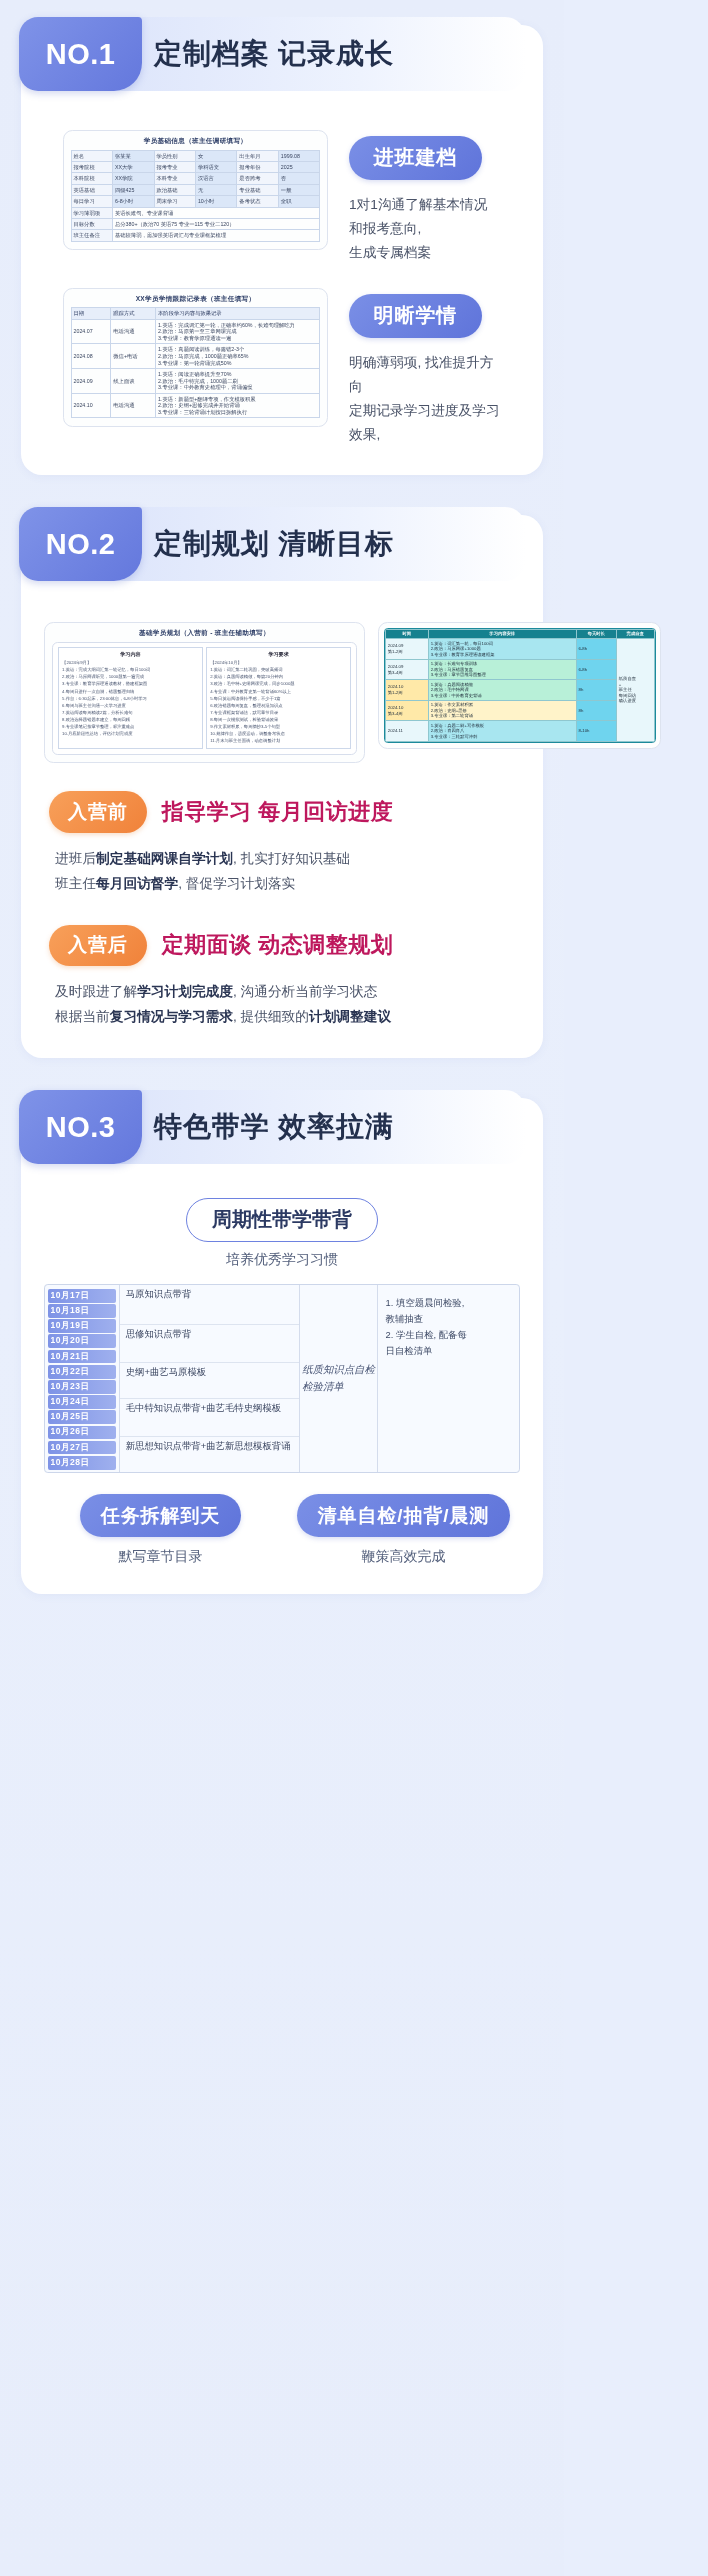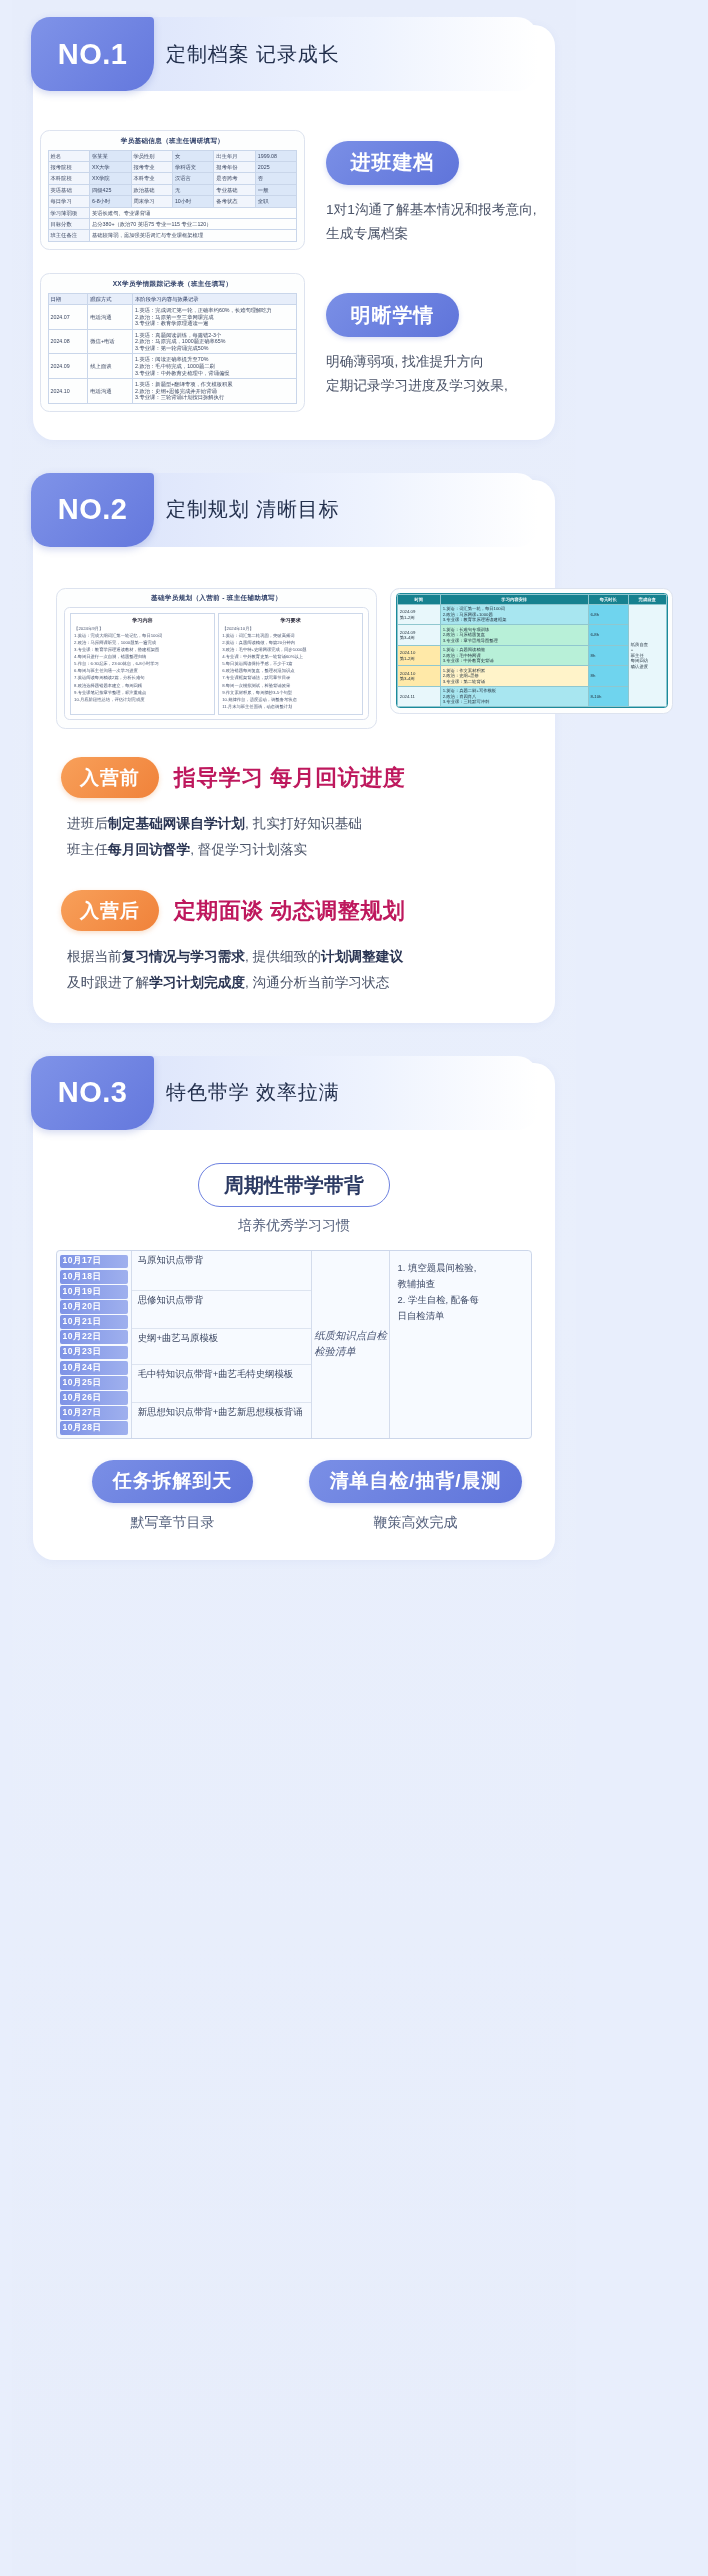--- a/index.html
+++ b/index.html
@@ -8,21 +8,20 @@
     background: #e8eefc;
     font-family: "Liberation Sans", sans-serif;
     color: #333;
     -webkit-font-smoothing: antialiased;
   }
   .page {
     width: 564px;
     min-height: 2576px;
     background: linear-gradient(180deg,#e7edfb 0%, #e9effc 50%, #e7edfb 100%);
     padding: 24.6px 21px 38px 21px;
-    margin-left: 12px;
   }
 
   
   .section {
     position: relative;
     background: #ffffff;
     border-radius: 21px;
     margin-bottom: 40px;
     padding: 0 0 28px 0;
     box-shadow: 0 1.9px 9.4px rgba(80,110,180,0.06);
@@ -58,31 +57,31 @@
     right: 17px;
     height: 74px;
     background: linear-gradient(90deg,#dde5fb 0%, #eef3fe 60%, #ffffff 100%);
     border-radius: 17px 21px 21px 0;
     display: flex;
     align-items: center;
     padding-left: 42px;
     z-index: 2;
   }
   .title-bar .t {
-    font-size: 20px;
-    font-weight: normal;
+    font-size: 28px;
+    font-weight: bold;
     color: #23304d;
     letter-spacing: 0.9px;
   }
 
   
   .s1-row {
     display: flex;
-    align-items: center;
-    padding: 0 7px;
+    align-items: flex-start;
+    padding: 0 42px;
     margin-top: 24.6px;
   }
   .s1-row.second { margin-top: 23px; }
   .shot {
     width: 265px;
     flex: 0 0 265px;
     border: 0.9px solid #dde3ef;
     border-radius: 9.4px;
     background: #fdfefe;
     overflow: hidden;
@@ -466,24 +465,24 @@
         <span>班主任</span><b>每月回访督学</b><span>, 督促学习计划落实</span>
       </div>
     </div>
 
     <div class="tagrow">
       <div class="tag-orange">入营后</div>
       <div class="tag-head">定期面谈 动态调整规划</div>
     </div>
     <div class="s2-desc">
       <div>
+        <span>及时跟进了解</span><b>学习计划完成度</b><span>, 沟通分析当前学习状态</span>
+      </div>
+      <div>
         <span>根据当前</span><b>复习情况与学习需求</b><span>, 提供细致的</span><b>计划调整建议</b>
-      </div>
-      <div>
-        <span>及时跟进了解</span><b>学习计划完成度</b><span>, 沟通分析当前学习状态</span>
       </div>
     </div>
   </div>
 
   <div class="section">
     <div class="sec-header">
       <div class="no-badge">NO.3</div>
       <div class="title-bar">
         <span class="t">特色带学 效率拉满</span>
       </div>

